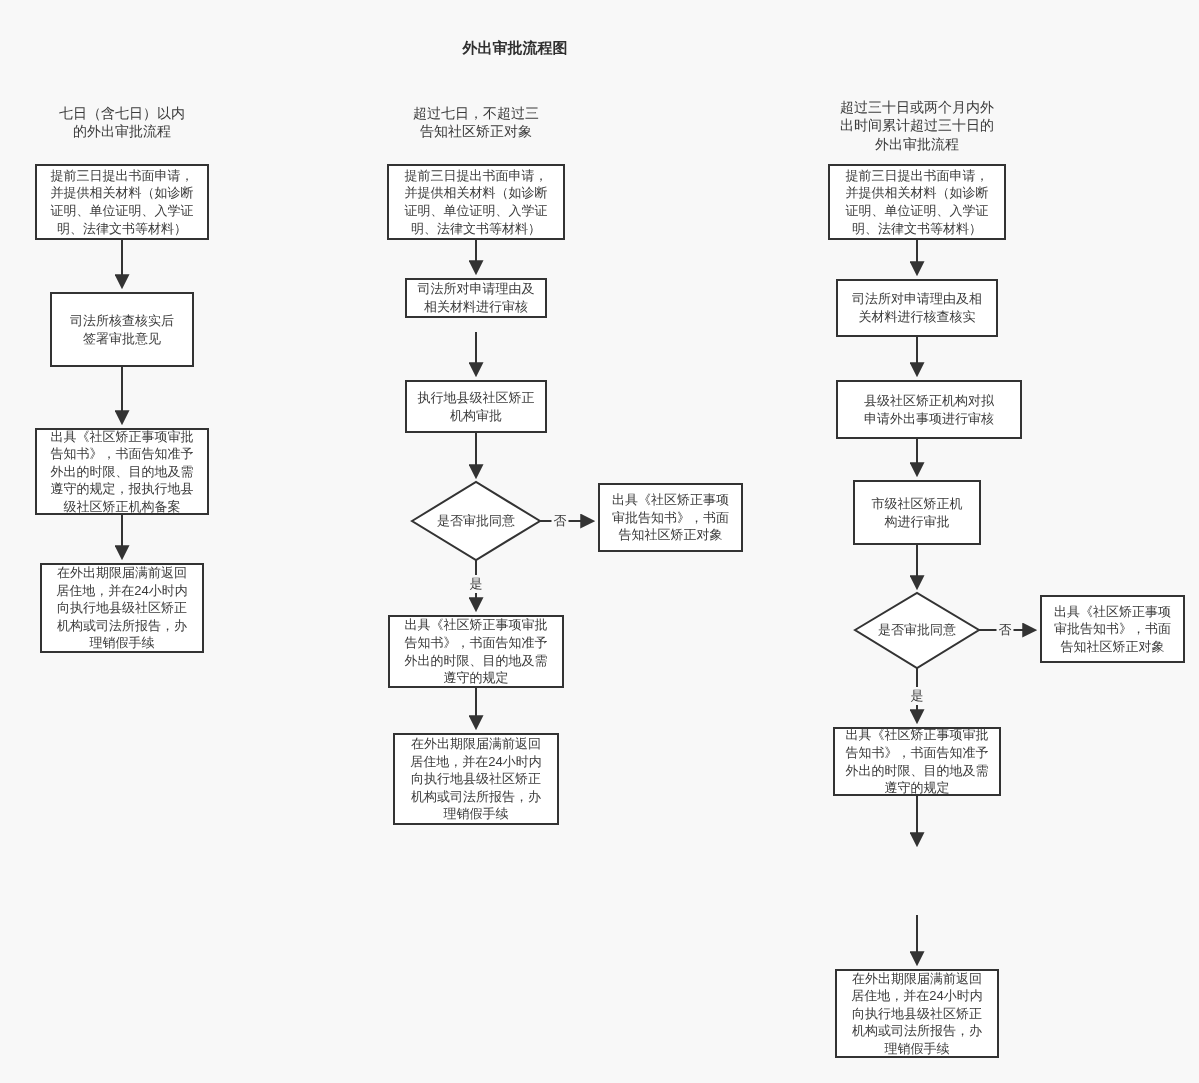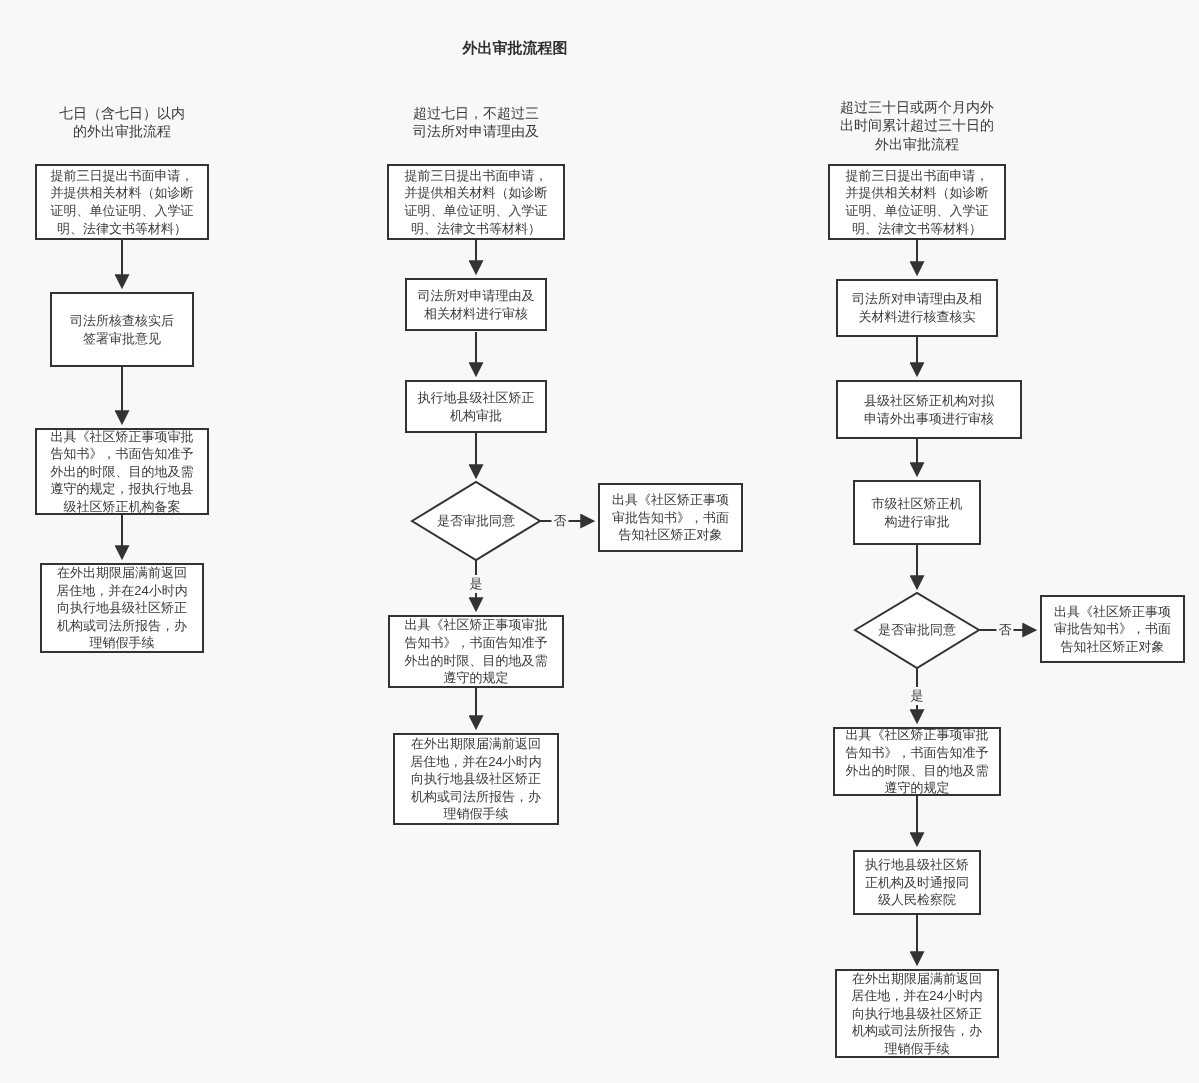--- a/index.html
+++ b/index.html
@@ -72,21 +72,21 @@
 
     <polygon points="404,521 468,482 532,521 468,560" fill="#ffffff" stroke="#333333" stroke-width="2"></polygon>
     <polygon points="847,630 909,593 971,630 909,668" fill="#ffffff" stroke="#333333" stroke-width="2"></polygon>
   </svg>
 
   <div class="title">外出审批流程图</div>
 
   <div class="hdr" style="left:14px;top:104px;width:200px;">七日（含七日）以内
 的外出审批流程</div>
   <div class="hdr" style="left:368px;top:104px;width:200px;">超过七日，不超过三
-司法所对申请理由及</div>
+告知社区矫正对象</div>
   <div class="hdr" style="left:789px;top:98px;width:240px;">超过三十日或两个月内外
 出时间累计超过三十日的
 外出审批流程</div>
 
   <div class="box" style="left:27px;top:164px;width:174px;height:76px;">提前三日提出书面申请，
 并提供相关材料（如诊断
 证明、单位证明、入学证
 明、法律文书等材料）</div>
   <div class="box" style="left:42px;top:292px;width:144px;height:75px;">司法所核查核实后
 签署审批意见</div>
@@ -98,21 +98,21 @@
   <div class="box" style="left:32px;top:563px;width:164px;height:90px;">在外出期限届满前返回
 居住地，并在24小时内
 向执行地县级社区矫正
 机构或司法所报告，办
 理销假手续</div>
 
   <div class="box" style="left:379px;top:164px;width:178px;height:76px;">提前三日提出书面申请，
 并提供相关材料（如诊断
 证明、单位证明、入学证
 明、法律文书等材料）</div>
-  <div class="box" style="left:397px;top:278px;width:142px;height:53px;">司法所对申请理由及
+  <div class="box" style="left:397px;top:278px;width:142px;height:40px;">司法所对申请理由及
 相关材料进行审核</div>
   <div class="box" style="left:397px;top:380px;width:142px;height:53px;">执行地县级社区矫正
 机构审批</div>
   <div class="dtext" style="left:468px;top:521px;">是否审批同意</div>
   <div class="lbl" style="left:552px;top:521px;">否</div>
   <div class="lbl" style="left:468px;top:584px;">是</div>
   <div class="box" style="left:590px;top:483px;width:145px;height:69px;">出具《社区矫正事项
 审批告知书》，书面
 告知社区矫正对象</div>
   <div class="box" style="left:380px;top:615px;width:176px;height:73px;">出具《社区矫正事项审批
@@ -138,22 +138,19 @@
   <div class="dtext" style="left:909px;top:630px;">是否审批同意</div>
   <div class="lbl" style="left:997px;top:630px;">否</div>
   <div class="lbl" style="left:909px;top:696px;">是</div>
   <div class="box" style="left:1032px;top:595px;width:145px;height:68px;">出具《社区矫正事项
 审批告知书》，书面
 告知社区矫正对象</div>
   <div class="box" style="left:825px;top:727px;width:168px;height:69px;">出具《社区矫正事项审批
 告知书》，书面告知准予
 外出的时限、目的地及需
 遵守的规定</div>
-  <div class="box" style="left:845px;top:850px;width:128px;height:65px;">执行地县级社区矫
-正机构及时通报同
-级人民检察院</div>
   <div class="box" style="left:827px;top:969px;width:164px;height:89px;">在外出期限届满前返回
 居住地，并在24小时内
 向执行地县级社区矫正
 机构或司法所报告，办
 理销假手续</div>
 
 </div>
 
 </body></html>

